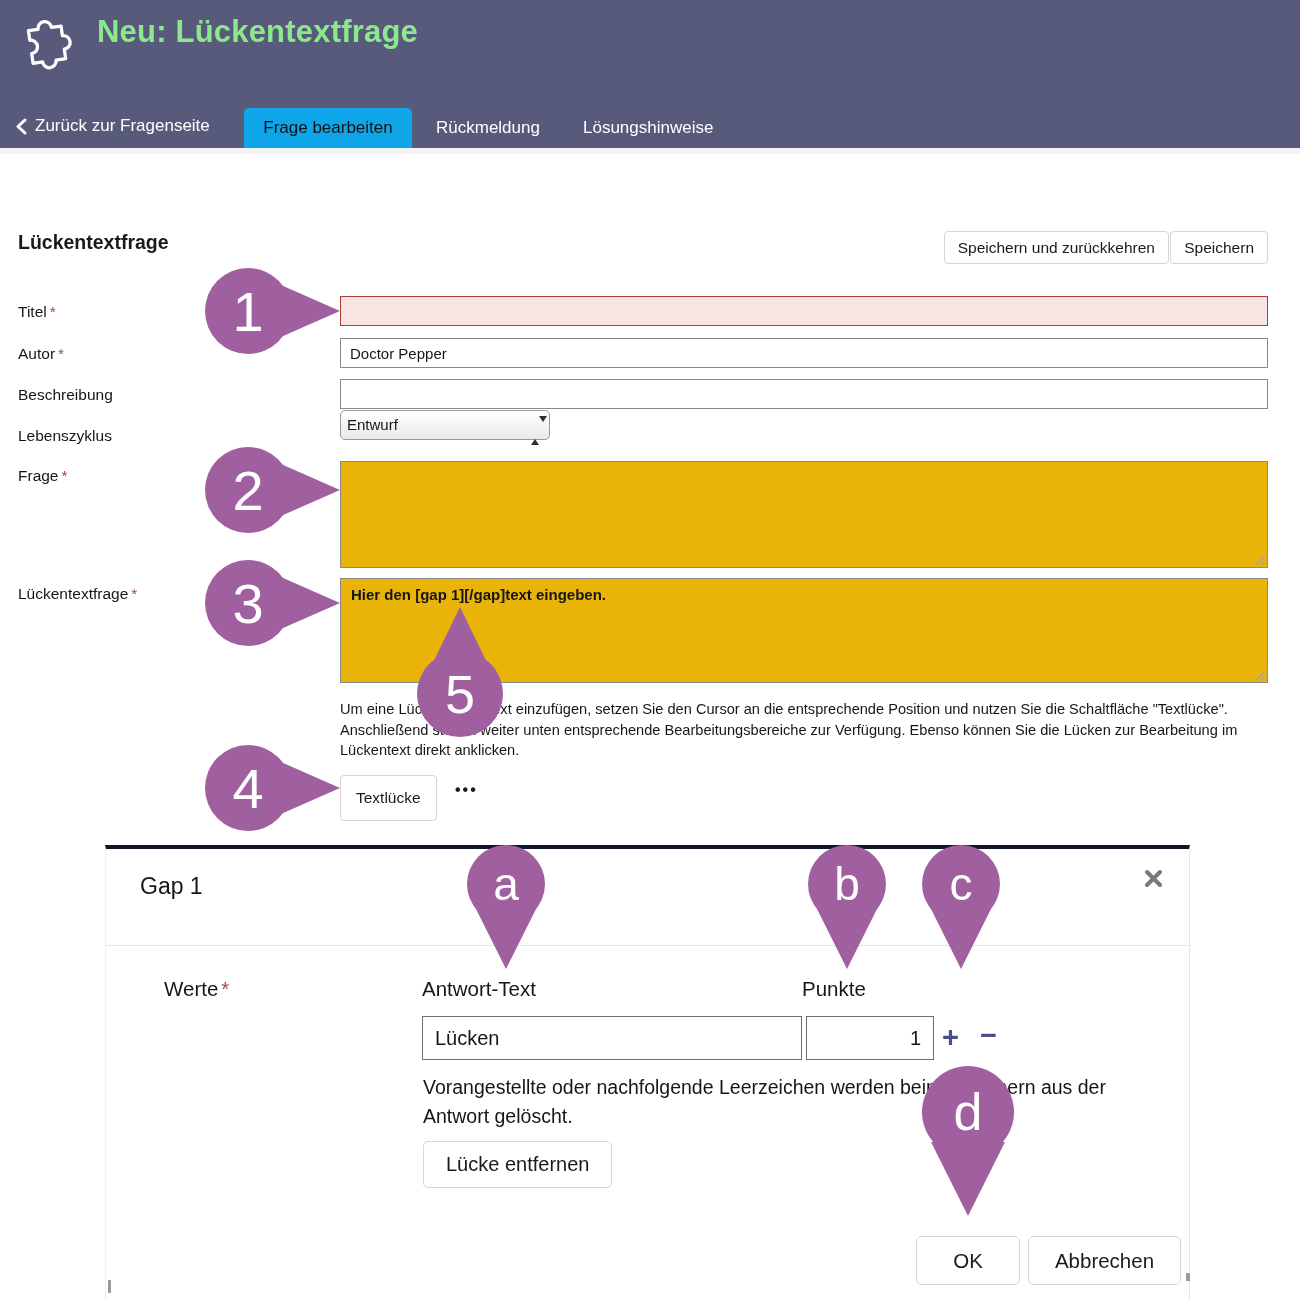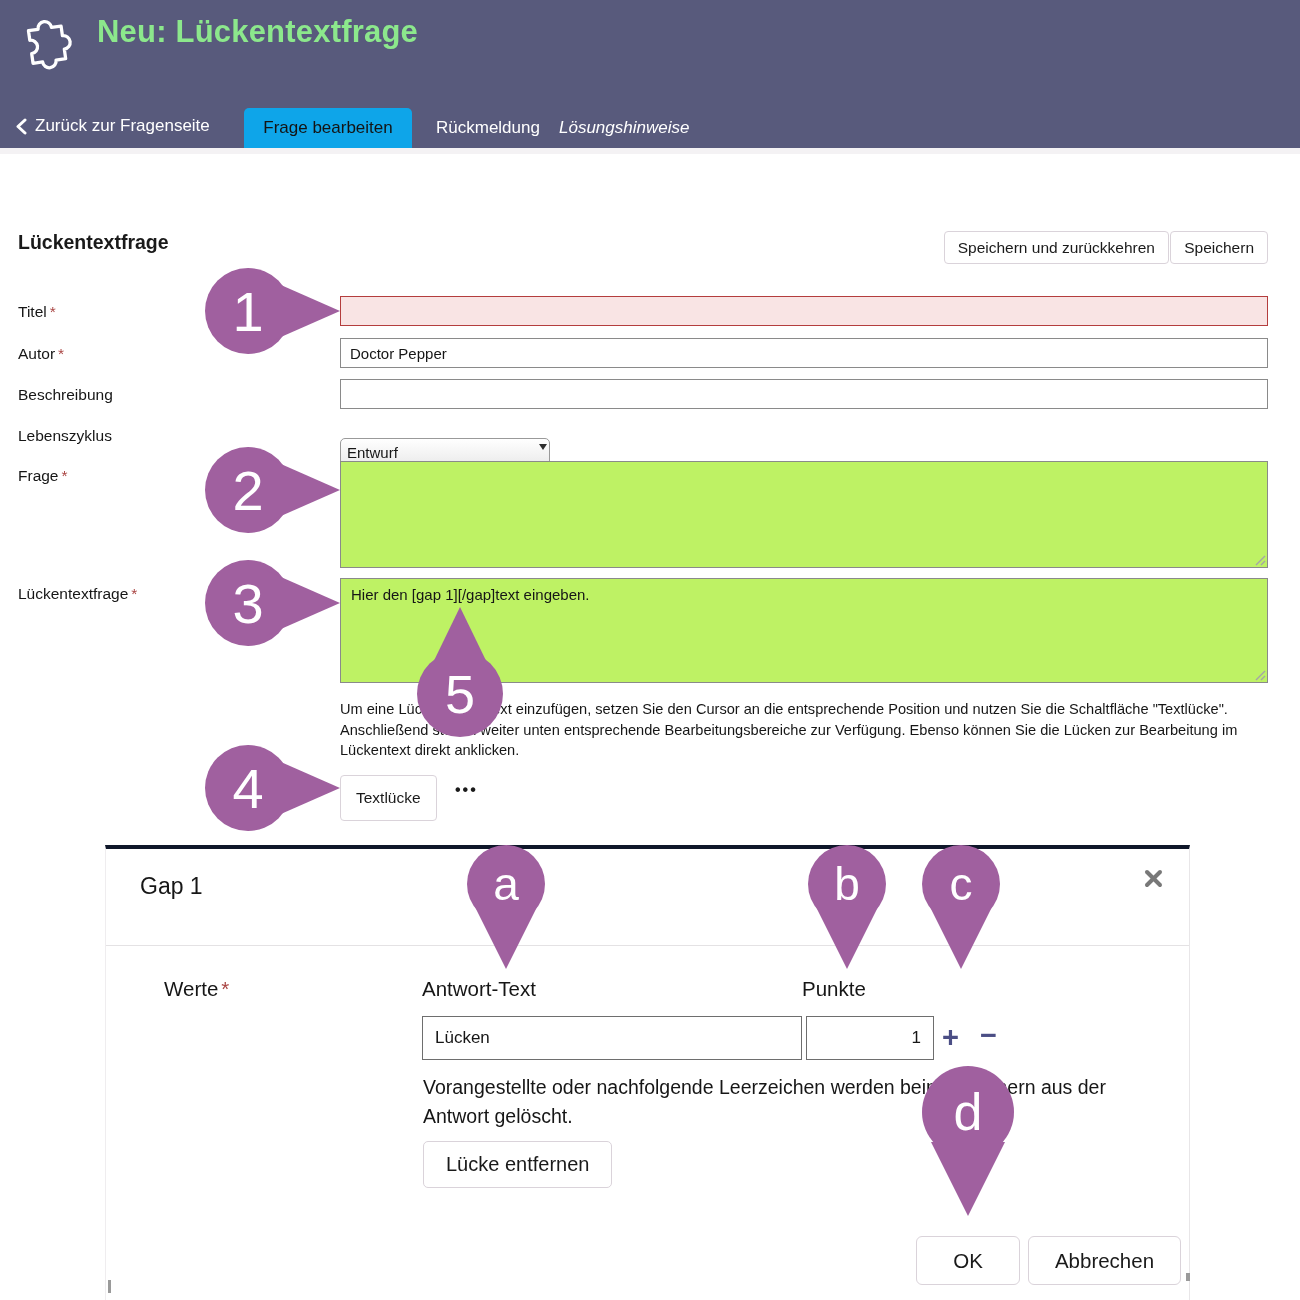--- a/index.html
+++ b/index.html
@@ -25,22 +25,22 @@
   .hdr-btn{position:absolute;top:231px;height:33px;font-size:15.5px;padding:0 13px;}
   #btn-save-return{right:131px;}
   #btn-save{right:32px;}
 
   
   .flabel{position:absolute;left:18px;font-size:15.5px;color:#161616;}
   .req{color:#a94442;margin-left:3px;}
   .tinput{position:absolute;left:340px;width:928px;height:30px;border:1px solid #8a8a8a;
           background:#fff;font-size:15px;padding:0 9px;box-sizing:border-box;font-family:inherit;color:#161616;}
   .tinput.error{background:#f9e4e4;border:1px solid #b43d3d;}
-  .tarea{position:absolute;left:340px;width:928px;border:1px solid #8a8a8a;background:#bef264;
-         font-size:15px;padding:7px 10px;box-sizing:border-box;font-family:inherit;color:#161616;resize:none;overflow:hidden;}
+  .tarea{position:absolute;left:340px;width:928px;border:1px solid #8a8a8a;background:#eab308;
+         font-size:15px;padding:7px 10px;box-sizing:border-box;font-family:inherit;color:#161616;resize:none;overflow:hidden;font-weight:bold;}
   .resize-handle{position:absolute;width:13px;height:13px;pointer-events:none;}
   .selectbox{position:absolute;left:340px;width:210px;height:30px;border:1px solid #9a9a9a;border-radius:5px;
              background:linear-gradient(#ffffff,#e9e9e9);font-size:15px;line-height:28px;padding:0 9px;
              box-sizing:border-box;cursor:pointer;}
   .sel-arrows{position:absolute;right:9px;top:6px;width:9px;}
   .tri-up{width:0;height:0;border-left:4.5px solid transparent;border-right:4.5px solid transparent;
           border-bottom:6px solid #2e2e2e;margin-bottom:3px;}
   .tri-down{width:0;height:0;border-left:4.5px solid transparent;border-right:4.5px solid transparent;
             border-top:6px solid #2e2e2e;}
   .help-text{position:absolute;left:340px;top:699px;width:926px;font-size:14.6px;line-height:1.42;color:#161616;}
@@ -48,21 +48,21 @@
   .more-dots{position:absolute;left:455px;top:781px;font-size:16px;font-weight:700;letter-spacing:2px;
              color:#1a1a1a;cursor:pointer;}
 
   
   .gap-panel{position:absolute;left:105px;top:845px;width:1085px;height:455px;background:#fff;
              border-top:4px solid #0f172a;border-left:1px solid #efedef;border-right:1px solid #e8e6e8;box-sizing:border-box;}
   .gap-title{position:absolute;left:34px;top:24px;font-size:23px;color:#161616;}
   .gap-close{position:absolute;right:26px;top:20px;cursor:pointer;}
   .gap-divider{position:absolute;left:0;top:96px;width:100%;height:1px;background:#e4e2e4;}
   .g-label{position:absolute;font-size:20.5px;color:#161616;}
-  .g-input{position:absolute;height:44px;border:1.5px solid #6e6e6e;background:#fff;font-size:17px;
+  .g-input{position:absolute;height:44px;border:1.5px solid #6e6e6e;background:#fff;font-size:20px;
            padding:16px 12px;box-sizing:border-box;font-family:inherit;color:#161616;}
   .pm{position:absolute;font-size:29px;font-weight:800;color:#4b4e85;cursor:pointer;line-height:1;}
   .gap-note{position:absolute;left:317px;top:224px;width:715px;font-size:19.5px;line-height:1.5;color:#161616;}
   #btn-remove-gap{position:absolute;left:317px;top:292px;font-size:20px;padding:11px 22px;border-radius:5px;}
   #btn-ok{position:absolute;left:810px;top:387px;width:104px;height:49px;font-size:20.5px;border-radius:6px;}
   #btn-cancel{position:absolute;left:922px;top:387px;width:153px;height:49px;font-size:20.5px;border-radius:6px;}
   .artifact{position:absolute;background:#9a9a9a;}
 
   
   .marker{position:absolute;z-index:20;pointer-events:none;}
@@ -87,21 +87,21 @@
     </div>
     <div class="subnav">
       <div class="back-link">
         <svg width="11" height="17" viewBox="0 0 11 17">
           <polyline points="9,2 2,8.5 9,15" fill="none" stroke="#ffffff" stroke-width="3" stroke-linecap="round" stroke-linejoin="round"></polyline>
         </svg>
         <span>Zurück zur Fragenseite</span>
       </div>
       <div class="tab active" style="left:244px;width:168px;">Frage bearbeiten</div>
       <div class="tab" style="left:436px;">Rückmeldung</div>
-      <div class="tab" style="left:559px;font-style:italic;">Lösungshinweise</div>
+      <div class="tab" style="left:583px;">Lösungshinweise</div>
     </div>
   </div>
   <div class="understrip"></div>
 
   <div class="form-heading">Lückentextfrage</div>
   <button class="btn hdr-btn" id="btn-save-return">Speichern und zurückkehren</button>
   <button class="btn hdr-btn" id="btn-save">Speichern</button>
 
   <div class="flabel" style="top:303px;">
     <span>Titel</span><span class="req">*</span>
@@ -114,21 +114,21 @@
   <input class="tinput" style="top: 338px;" value="Doctor Pepper">
 
   <div class="flabel" style="top:386px;">
     <span>Beschreibung</span>
   </div>
   <input class="tinput" style="top: 379px;" value="">
 
   <div class="flabel" style="top:427px;">
     <span>Lebenszyklus</span>
   </div>
-  <div class="selectbox" style="top:438px;padding-left:6px;">
+  <div class="selectbox" style="top:410px;padding-left:6px;">
     <span>Entwurf</span>
     <span class="sel-arrows">
       <span class="tri-up"></span><span class="tri-down"></span>
     </span>
   </div>
 
   <div class="flabel" style="top:467px;">
     <span>Frage</span><span class="req">*</span>
   </div>
   <textarea class="tarea" style="top: 461px; height: 107px;"></textarea>

